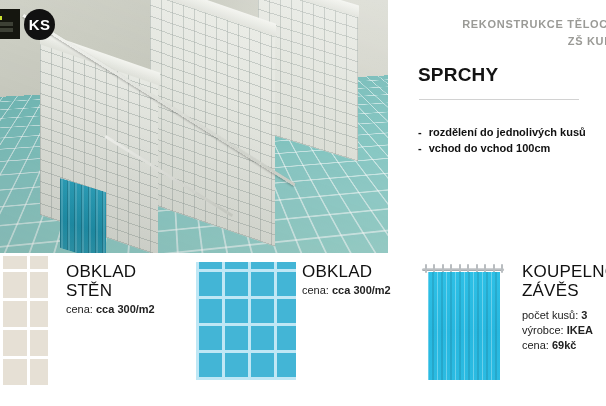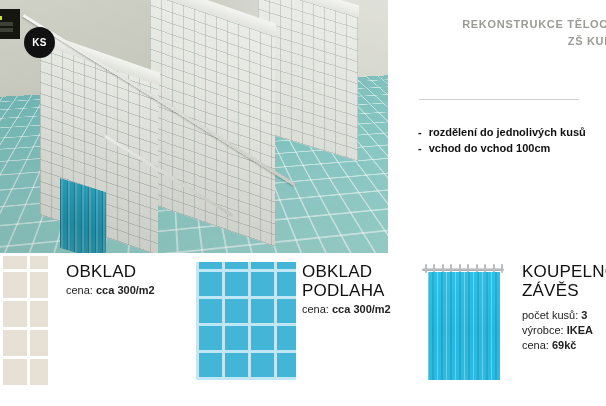--- a/index.html
+++ b/index.html
@@ -95,22 +95,22 @@
   .logo-mark{
     position:absolute;left:-6px;top:9px;width:26px;height:30px;
     background:#15160f;
     display:flex;flex-direction:column;justify-content:center;gap:2px;
     padding-left:3px;box-sizing:border-box;
   }
   .logo-bar{height:4px;width:16px;background:#3d4035;}
   .logo-bar.accent{background:#cbe232;width:5px;}
   .logo-ks{
     position:absolute;left:24px;top:9px;width:31px;height:31px;border-radius:50%;
-    background:#111;color:#fff;font-size:10px;font-weight:bold;
-    display:flex;align-items:center;justify-content:center;letter-spacing:.3px;margin-top:18px;
+    background:#111;color:#fff;font-size:15px;font-weight:bold;
+    display:flex;align-items:center;justify-content:center;letter-spacing:.3px;
   }
 
   
   .project-title{
     position:absolute;right:-2px;top:16px;width:260px;text-align:right;
     color:#9a9a96;font-size:11px;font-weight:bold;letter-spacing:.7px;line-height:17px;
     white-space:nowrap;overflow:hidden;
   }
   .project-title .l2{display:block;}
   .section-title{
@@ -217,46 +217,47 @@
   </div>
   <div class="logo-ks">
     <span>KS</span>
   </div>
 
   <div class="project-title">
     <span>REKONSTRUKCE TĚLOC</span>
     <span class="l2">ZŠ KUI</span>
   </div>
 
+  <div class="section-title">SPRCHY</div>
   <div class="divider"></div>
 
   <div class="bullets">
     <div class="row">
       <span class="dash">-</span>
       <span>rozdělení do jednolivých kusů</span>
     </div>
     <div class="row">
       <span class="dash">-</span>
       <span>vchod do vchod 100cm</span>
     </div>
   </div>
 
   <div class="sw-wall"></div>
   <div class="label-block lb-wall">
     <div class="ttl">OBKLAD</div>
+    <div class="ttl">STĚN</div>
     <div class="price">
       <span>cena:</span>
       <b>cca 300/m2</b>
     </div>
   </div>
 
   <div class="sw-floor"></div>
   <div class="label-block lb-floor">
     <div class="ttl">OBKLAD</div>
-    <div class="ttl">PODLAHA</div>
     <div class="price">
       <span>cena:</span>
       <b>cca 300/m2</b>
     </div>
   </div>
 
   <div class="curtain-photo">
     <div class="cp-rod"></div>
     <div class="cp-rings">
       <div class="cp-ring"></div>

